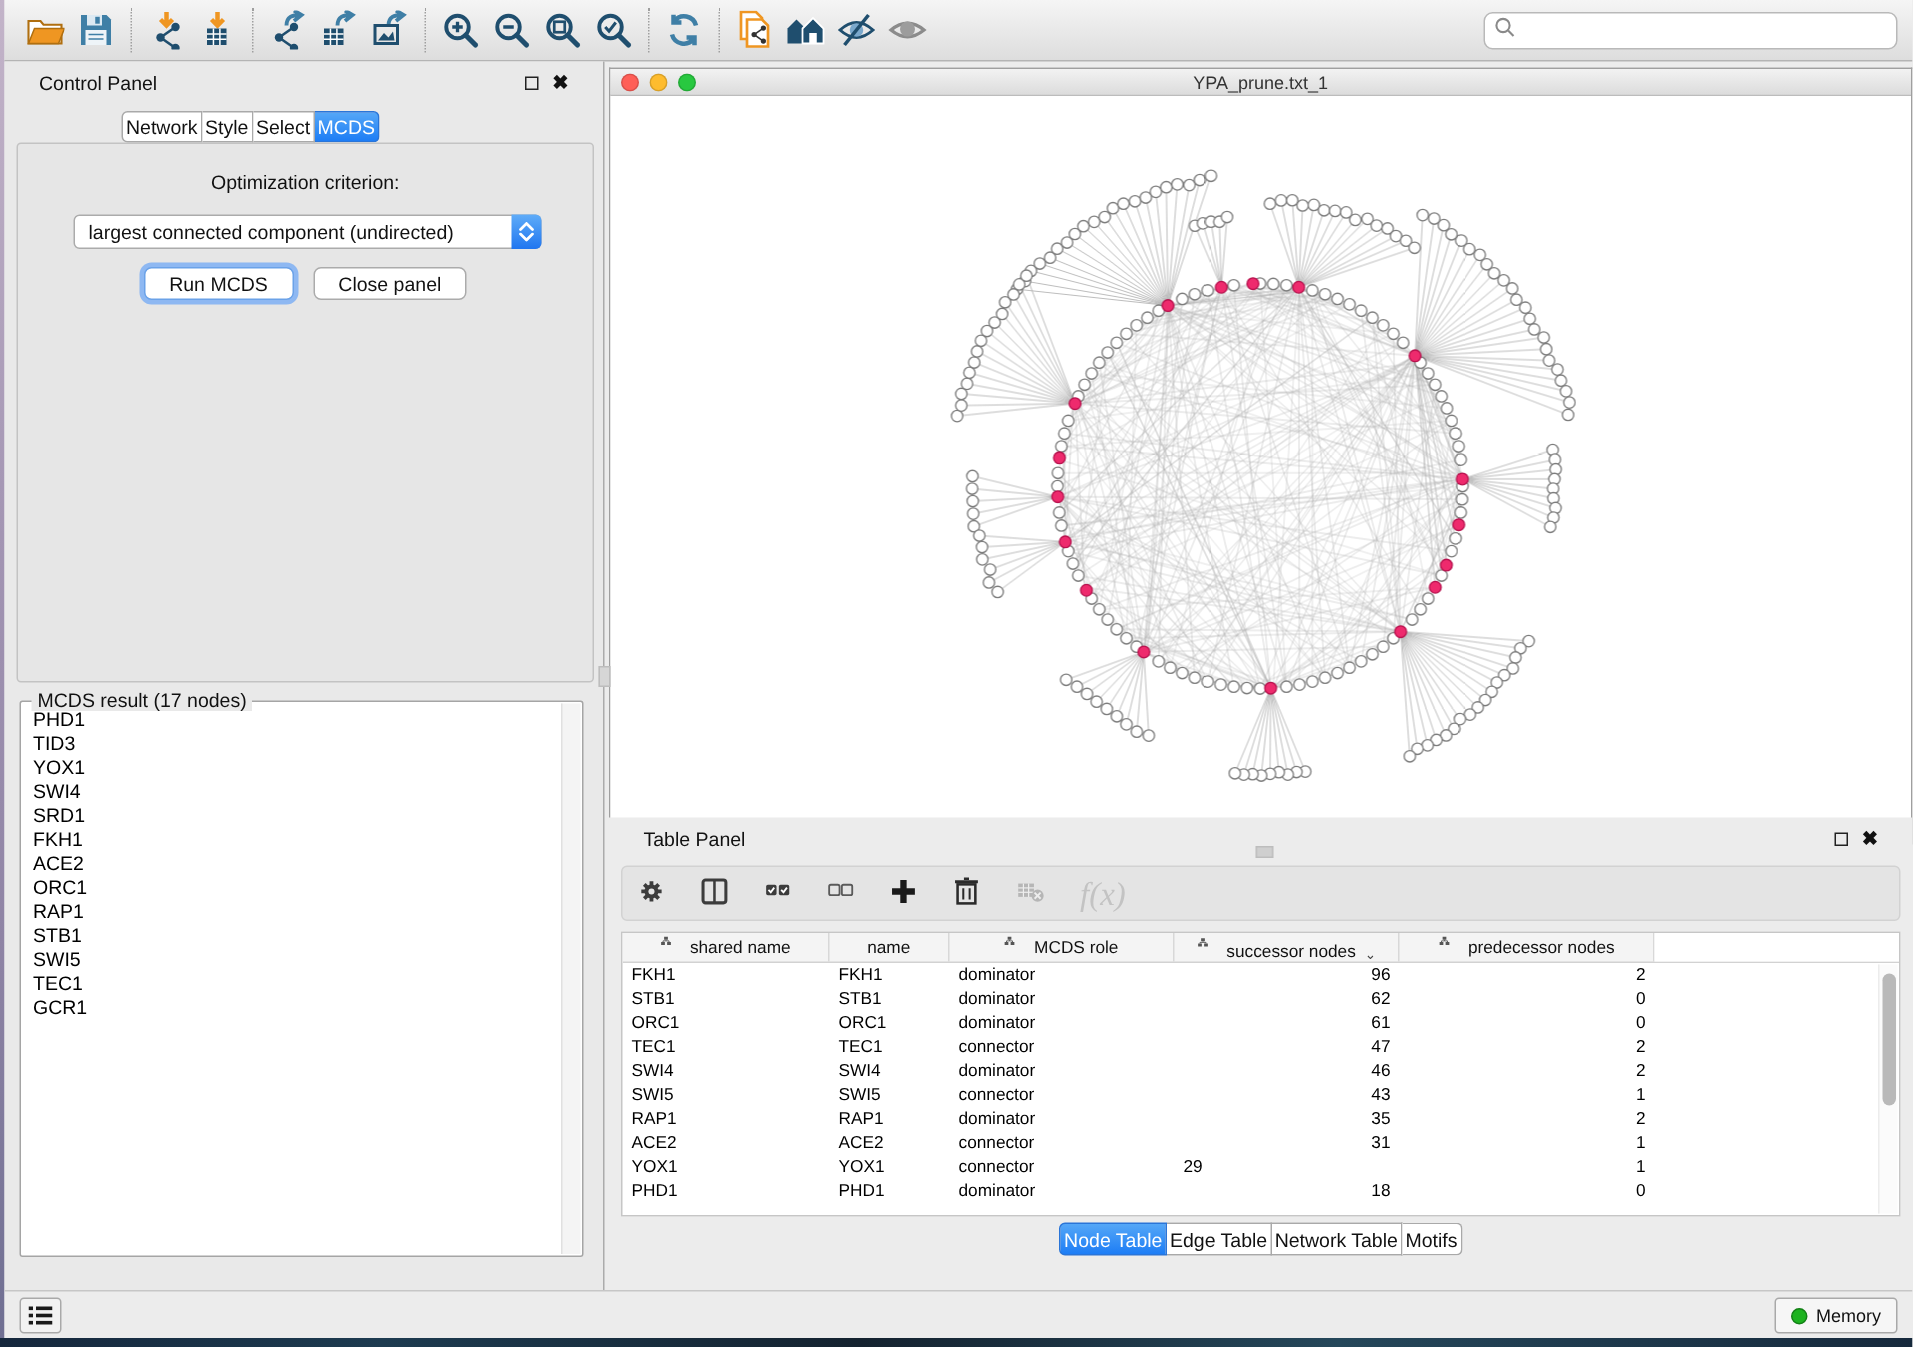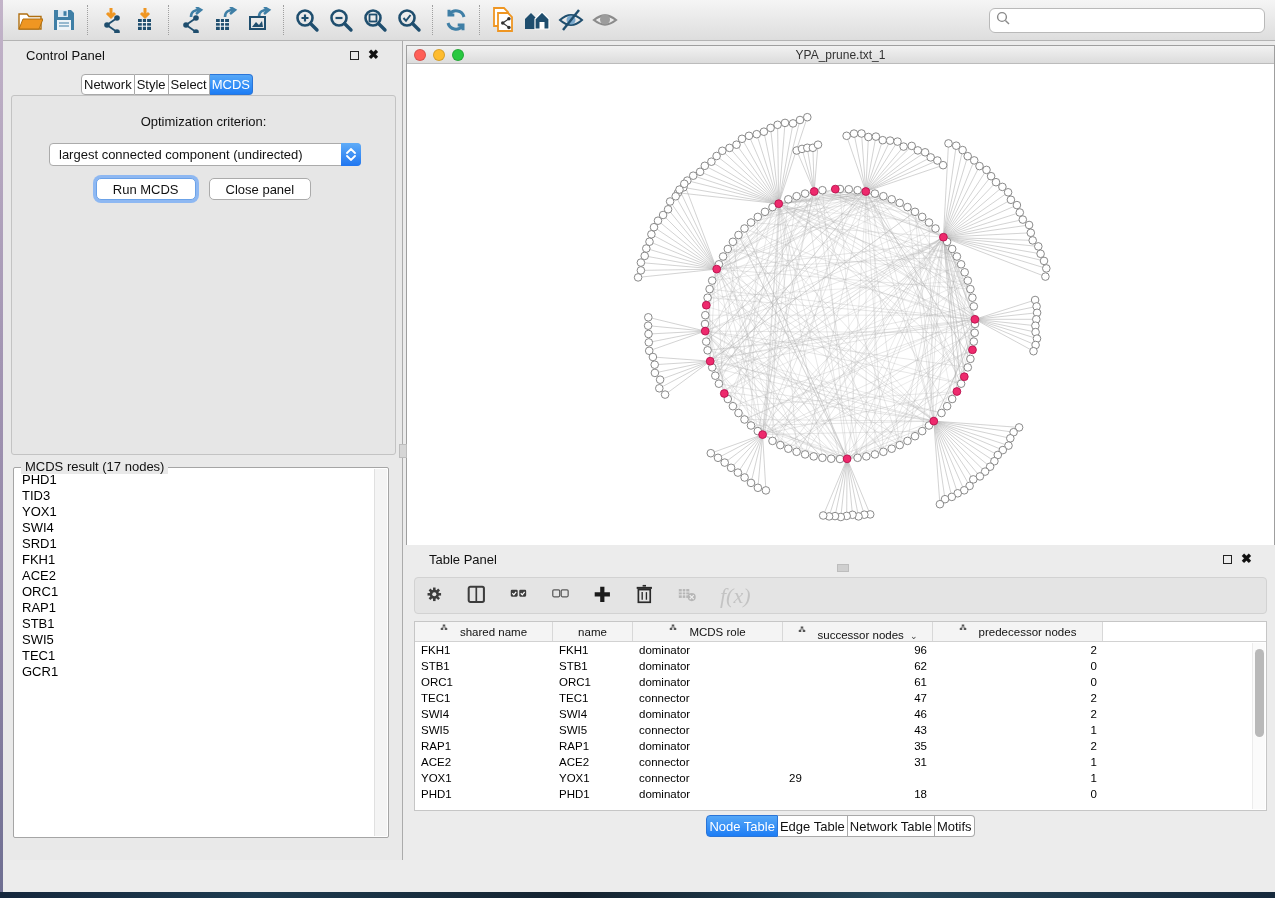--- a/index.html
+++ b/index.html
@@ -1219,15 +1219,31 @@
         </div>
     </div>
     <div id="tp-tabs">
         <div class="seg-tab sel" style="height: 22px;">Node Table</div>
         <div class="seg-tab" style="height: 22px;">Edge Table</div>
         <div class="seg-tab" style="height: 22px;">Network Table</div>
         <div class="seg-tab" style="height: 22px;">Motifs</div>
       </div>
   </div>
 
+  <div id="status-bar">
+    <div id="status-list-btn">
+      <svg width="16" height="14" viewBox="0 0 16 14">
+        <rect x="0" y="1" width="3" height="2.4" fill="#1a1a1a"></rect>
+          <rect x="5" y="1" width="11" height="2.4" fill="#1a1a1a"></rect>
+        <rect x="0" y="5.8" width="3" height="2.4" fill="#1a1a1a"></rect>
+          <rect x="5" y="5.8" width="11" height="2.4" fill="#1a1a1a"></rect>
+        <rect x="0" y="10.6" width="3" height="2.4" fill="#1a1a1a"></rect>
+          <rect x="5" y="10.6" width="11" height="2.4" fill="#1a1a1a"></rect>
+      </svg>
+    </div>
+    <div id="memory-btn">
+      <span id="memory-dot" style="background: rgb(29, 179, 31); border: 1px solid rgb(18, 128, 21);"></span>
+      <span>Memory</span>
+    </div>
+  </div>
 
   <div id="bottom-wallpaper"></div>
 </div>
 
 </body></html>

